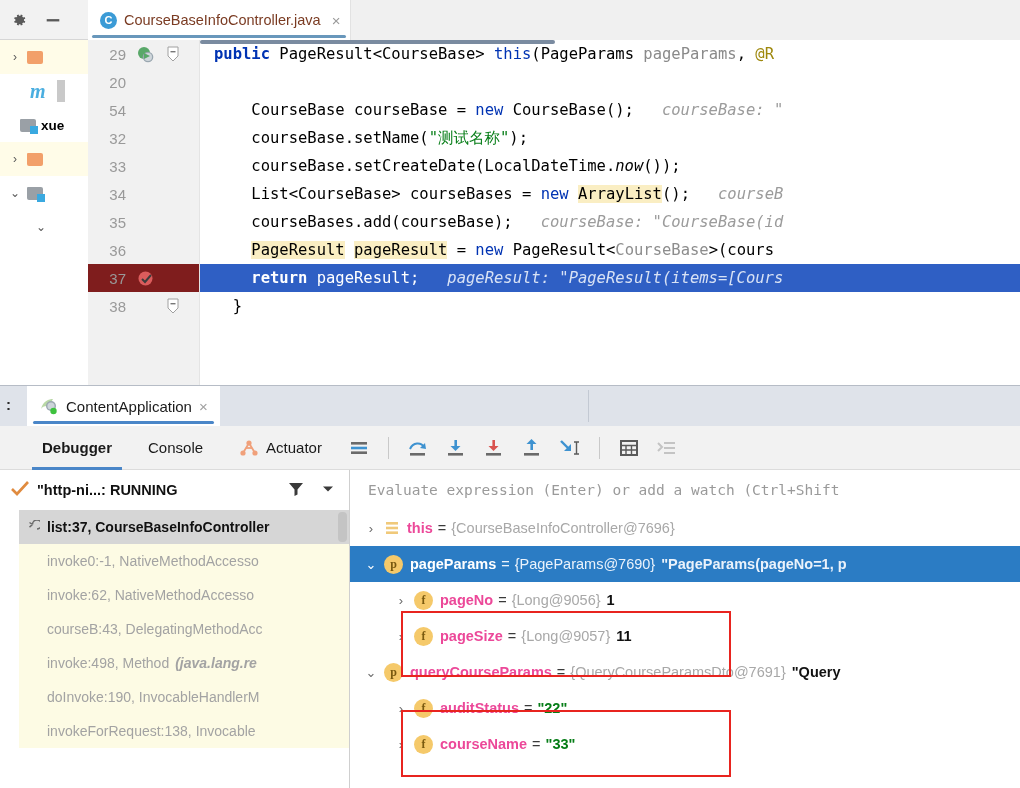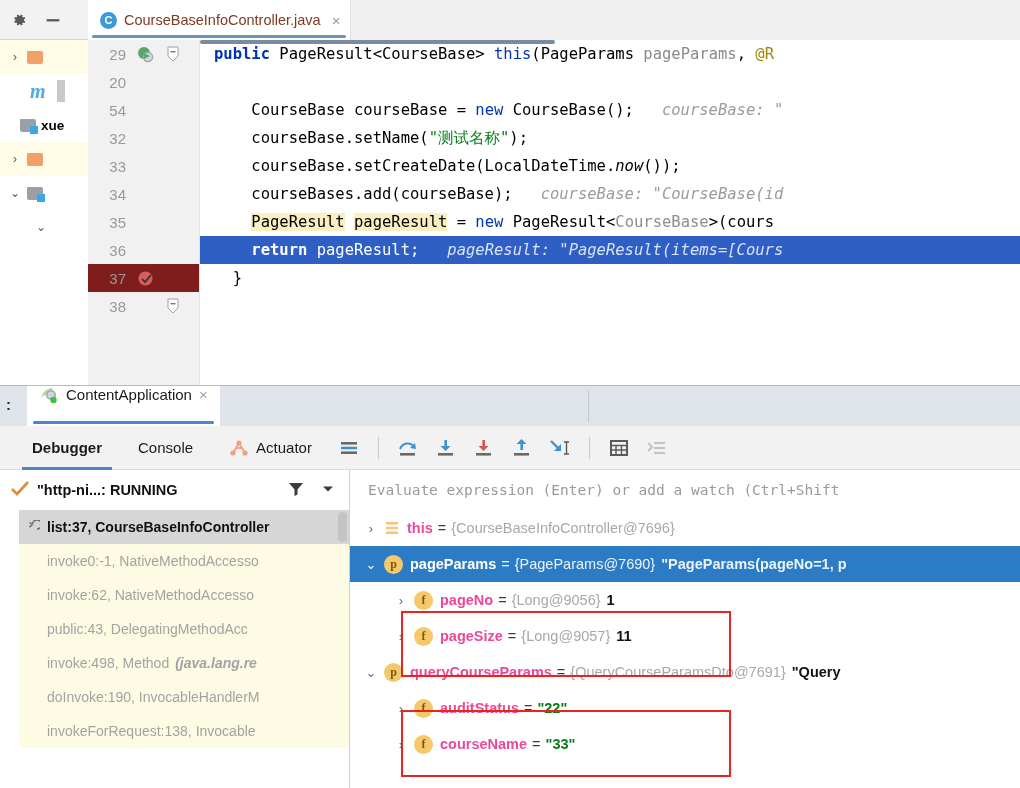--- a/index.html
+++ b/index.html
@@ -141,38 +141,38 @@
     border-top: 1px solid #b6bcc6;
   }
   #debug-tabbar {
     height: 40px; background: #dfe3ea;
     display: flex; align-items: flex-start; position: relative;
   }
   .dw-colon {
     font-size: 15px; color: #2b2b2b; padding: 10px 6px 0 6px; font-weight: 600;
   }
   .run-tab {
-    height: 40px; display: flex; align-items: flex-start; gap: 7px;
+    height: 40px; display: flex; align-items: center; gap: 7px;
     padding: 0 12px; background: #ffffff; position: relative; margin-left: 10px;
   }
   .run-tab::after {
     content:""; position: absolute; left: 6px; right: 6px; bottom: 2px;
     height: 3px; background: #4a86c8; border-radius: 2px;
   }
   .spring-ico { width: 20px; height: 18px; position: relative; flex:none; }
   .run-tab-title { font-size: 15px; color: #1b1b1b; }
   .run-tab-close { color: #a0a0a0; font-size: 15px; }
   .dw-tabbar-filler { flex:1; }
   .dw-tabbar-div {
     position:absolute; left: 588px; top: 4px; width: 1px; height: 32px; background: #c3c9d3;
   }
 
   #debug-toolbar {
     height: 44px; background: #f2f2f2; border-bottom: 1px solid #dcdcdc;
-    display: flex; align-items: center; padding-left: 14px; gap: 0;
+    display: flex; align-items: center; padding-left: 24px; gap: 0;
   }
   .dtab {
     font-size: 15px; color: #1a1a1a; padding: 0 18px; height: 44px;
     display: flex; align-items: center; position: relative; white-space: nowrap;
   }
   .dtab.active { font-weight: 700; }
   .dtab.active::after {
     content:""; position:absolute; left: 8px; right: 8px; bottom: 0;
     height: 3px; background: #4a86c8;
   }
@@ -385,20 +385,21 @@
           </span>
         </div>
       </div>
 
       <div id="code-scroll">
         <div class="code-row"><span class="kb">public</span> <span class="pl">PageResult&lt;CourseBase&gt;</span> <span class="k">this</span><span class="pl">(PageParams </span><span class="param">pageParams</span><span class="pl">, </span><span class="anno">@R</span></div>
         <div class="code-row"></div>
         <div class="code-row">    <span class="pl">CourseBase courseBase = </span><span class="k">new</span><span class="pl"> CourseBase();</span>   <span class="hint">courseBase: "</span></div>
         <div class="code-row">    <span class="pl">courseBase.setName(</span><span class="str">"测试名称"</span><span class="pl">);</span></div>
         <div class="code-row">    <span class="pl">courseBase.setCreateDate(LocalDateTime.</span><span class="ital">now</span><span class="pl">());</span></div>
+        <div class="code-row">    <span class="pl">List&lt;CourseBase&gt; courseBases = </span><span class="k">new</span> <span class="hlbg">ArrayList</span><span class="pl">();</span>   <span class="hint">courseB</span></div>
         <div class="code-row">    <span class="pl">courseBases.add(courseBase);</span>   <span class="hint">courseBase: "CourseBase(id</span></div>
         <div class="code-row">    <span class="hlbg">PageResult</span> <span class="hlbg">pageResult</span><span class="pl"> = </span><span class="k">new</span><span class="pl"> PageResult&lt;</span><span class="gtype">CourseBase</span><span class="pl">&gt;(cours</span></div>
         <div class="code-row sel">    <span class="kb" style="color:#fff">return</span> pageResult;   <span class="hint">pageResult: "PageResult(items=[Cours</span></div>
         <div class="code-row">  }</div>
       </div>
 
     </div>
   </div>
 
   <div id="debug-window">
@@ -537,21 +538,21 @@
           <div class="frame-row alt">
             <span class="frame-ico"></span>
             <span class="frame-text">invoke0:-1, NativeMethodAccesso</span>
           </div>
           <div class="frame-row alt">
             <span class="frame-ico"></span>
             <span class="frame-text">invoke:62, NativeMethodAccesso</span>
           </div>
           <div class="frame-row alt">
             <span class="frame-ico"></span>
-            <span class="frame-text">public:43, DelegatingMethodAcc</span>
+            <span class="frame-text">courseB:43, DelegatingMethodAcc</span>
           </div>
           <div class="frame-row alt">
             <span class="frame-ico"></span>
             <span class="frame-text">invoke:498, Method </span>
             <span class="frame-text frame-ital">(java.lang.re</span>
           </div>
           <div class="frame-row alt">
             <span class="frame-ico"></span>
             <span class="frame-text">doInvoke:190, InvocableHandlerM</span>
           </div>

